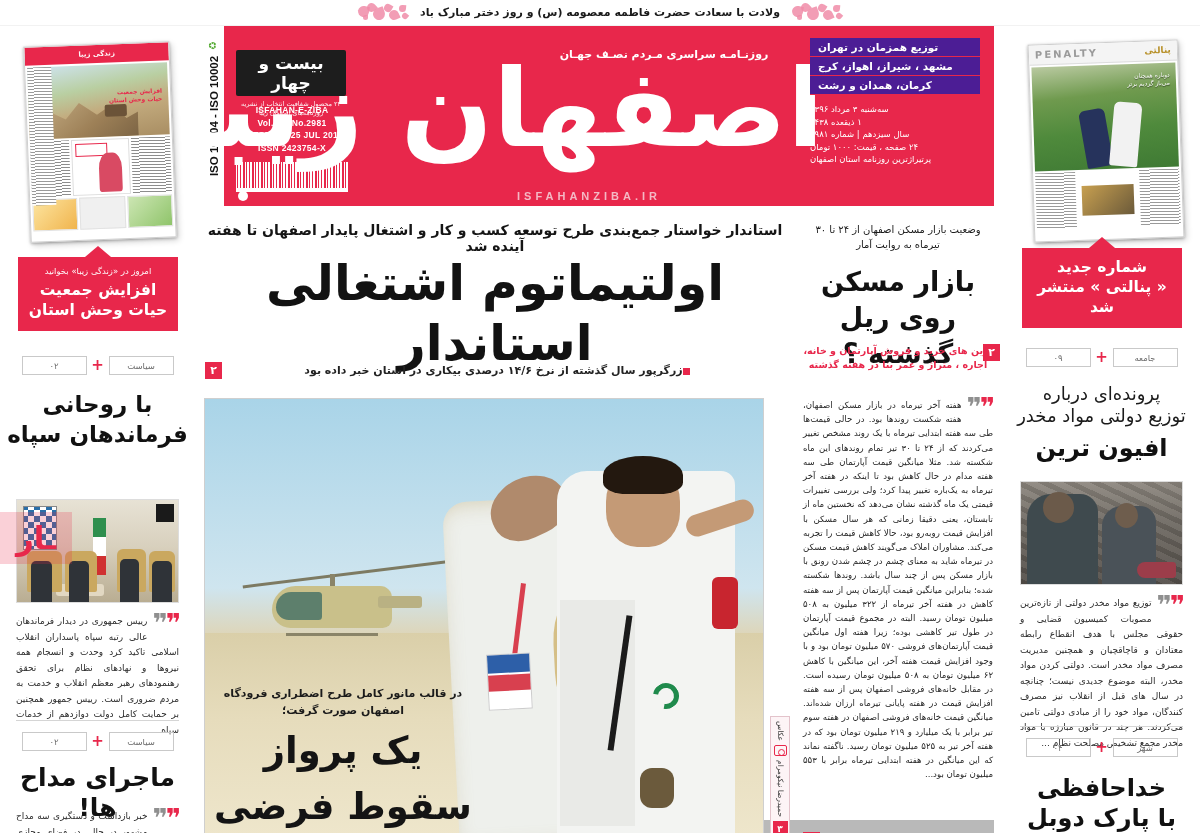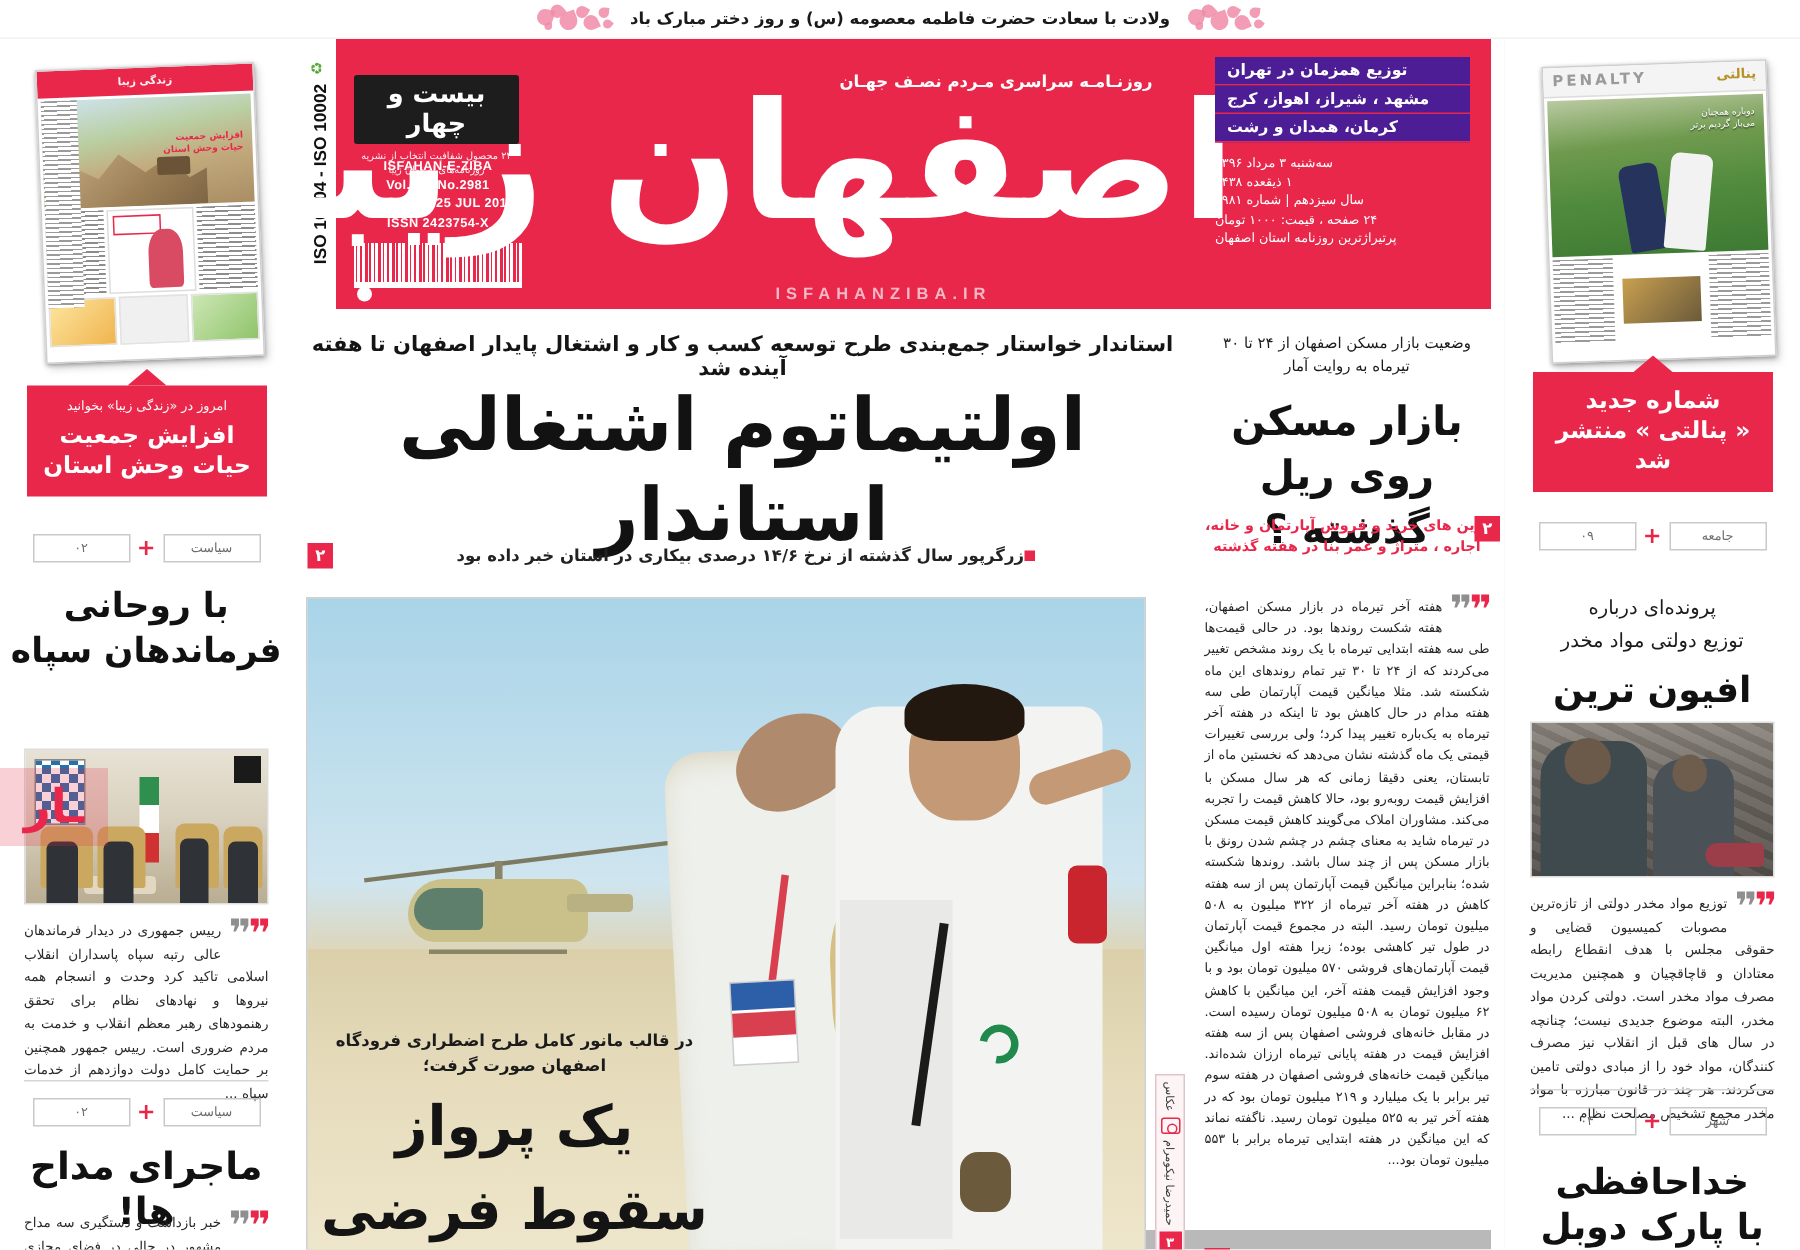--- a/index.html
+++ b/index.html
@@ -516,21 +516,21 @@
       <div class="l1">شماره جدید</div>
       <div class="l2">« پنالتی » منتشر شد</div>
     </div>
 
     <div style="position:absolute; top:322px; left:0; width:197px;">
       <div class="sectag">
         <div class="box">جامعه</div>
         <div class="plus">+</div>
         <div class="box">۰۹</div>
       </div>
-      <div style="text-align:center; margin-top:28px; font-size:13px; line-height:22px; color:#1b1b1b; direction:rtl;">
+      <div style="text-align:center; margin-top:16px; font-size:18px; line-height:22px; color:#1b1b1b; direction:rtl;">
         <div>پرونده‌ای درباره</div>
         <div>توزیع دولتی مواد مخدر</div>
       </div>
       <div class="sb-headline" style="margin-top:6px;">
         <div style="font-size:24px;">افیون ترین</div>
       </div>
     </div>
 
     <div class="sb-photo" id="addict-photo" style="position:absolute; top:455px; left:17px; width:163px; height:104px;">
       <div class="wall"></div>

